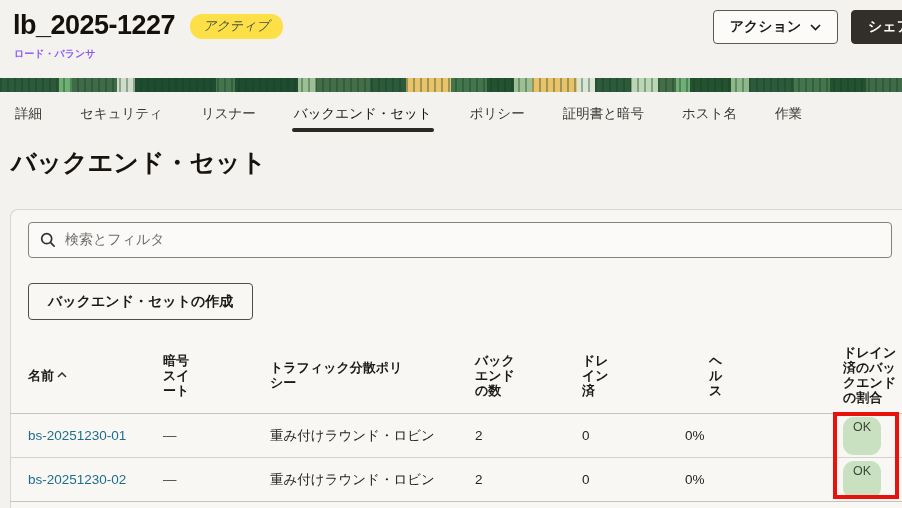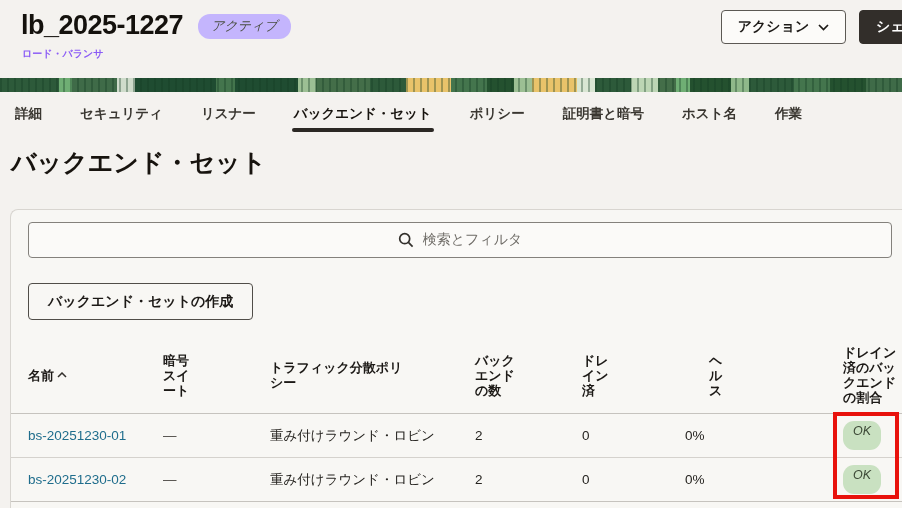--- a/index.html
+++ b/index.html
@@ -2,25 +2,25 @@
 <html><head>
 <meta charset="utf-8">
 <style>
   html,body{margin:0;padding:0;}
   body{
     width:902px;height:508px;overflow:hidden;position:relative;
     background:#f4f2ef;color:#1c1916;
     font-family:"Liberation Sans","DejaVu Sans",sans-serif;
   }
   
-  .hdr{position:absolute;top:0;left:8px;right:0;height:78px;}
+  .hdr{position:absolute;top:0;left:0;right:0;height:78px;}
   .title-row{display:flex;align-items:center;gap:15px;padding:10px 0 0 13px;}
   .h1{font-size:27px;font-weight:800;letter-spacing:-0.5px;color:#14110d;line-height:30px;}
   .status-badge{
-    margin-top:2px;background:#c4b5fd;color:#494e41;font-style:italic;
+    margin-top:2px;background:#fde047;color:#494e41;font-style:italic;
     font-size:13px;padding:3px 13px 4px;border-radius:12px;white-space:nowrap;
   }
   .subtitle{padding:7px 0 0 14px;font-size:10px;font-weight:700;color:#8b5cf6;}
   .btn{box-sizing:border-box;display:flex;align-items:center;justify-content:center;
     height:34px;border-radius:4px;font-size:14px;font-weight:700;cursor:pointer;}
   .btn-actions{position:absolute;left:713px;top:10px;width:125px;gap:9px;
     background:#fcfbf9;border:1px solid #5c5954;color:#1c1916;}
   .btn-dark{position:absolute;left:851px;top:10px;width:90px;
     background:#322e2a;border:1px solid #322e2a;color:#fff;
     justify-content:flex-start;padding-left:16px;}
@@ -34,32 +34,32 @@
         #446e49 35% 41%, #2d5a3a 41% 45%, #e9c36a 45% 50%, #44754d 50% 54%,
         #24512f 54% 57%, #9cbf94 57% 59%, #e9c36a 59% 64%, #d9e6d3 64% 66%,
         #2d5a3a 66% 70%, #bcd5b4 70% 73%, #446e49 73% 75%, #6fae74 75% 76.5%,
         #24512f 76.5% 81%, #8fb88a 81% 83%, #2d5a3a 83% 88%, #44754d 88% 92%,
         #24512f 92% 96%, #3f6b48 96% 100%);
   }
   
   .tabs{position:absolute;top:92px;left:0;right:0;height:43px;
     display:flex;align-items:stretch;gap:38px;padding-left:15px;}
   .tab{position:relative;display:flex;align-items:center;
-    font-size:13.5px;font-weight:700;color:#3a3731;white-space:nowrap;}
+    font-size:13.5px;font-weight:400;color:#3a3731;white-space:nowrap;}
   .tab.active{color:#17130e;}
   .tab.active::after{content:"";position:absolute;left:-2px;right:-2px;bottom:3px;
     height:4px;background:#2b2824;border-radius:3px;}
   
   .h2{position:absolute;top:146px;left:11px;font-size:25px;font-weight:800;color:#17130e;}
   .panel{position:absolute;left:10px;top:209px;width:892px;height:299px;
     background:#f8f7f4;border-top:1px solid #d8d5d0;border-left:1px solid #d8d5d0;
     border-top-left-radius:8px;box-sizing:border-box;}
   .search{position:absolute;left:17px;top:12px;width:864px;height:36px;
     box-sizing:border-box;border:1px solid #84817c;border-radius:4px;background:#fbfaf8;
-    display:flex;align-items:center;gap:9px;padding:0 11px;cursor:text;justify-content:center;}
+    display:flex;align-items:center;gap:9px;padding:0 11px;cursor:text;}
   .search .ph{font-size:14px;color:#6f6c67;}
   .btn-create{position:absolute;left:17px;top:73px;height:37px;padding:0 19px;
     background:transparent;border:1px solid #504d48;border-radius:4px;
     font-size:14px;font-weight:700;color:#1c1916;display:flex;align-items:center;cursor:pointer;
     font-family:inherit;}
   
   .tbl{position:absolute;left:0;top:127px;right:0;}
   .grid{display:grid;grid-template-columns:135px 107px 205px 107px 103px 158px 1fr;
     padding-left:17px;align-items:center;}
   .thead{height:76px;border-bottom:1px solid #c6c3be;}
@@ -67,21 +67,21 @@
   .th .lim{display:inline-block;word-break:break-all;vertical-align:middle;}
   .w30{max-width:30px;} .w140{max-width:140px;} .w46{max-width:46px;}
   .w84{max-width:84px;} .w18{max-width:18px;}
   .th-name{display:flex;align-items:center;gap:3px;cursor:pointer;}
   .th-health{padding-left:24px;}
   .trow{height:43px;border-bottom:1px solid #d5d2cd;font-size:13.5px;color:#262420;}
   .trow.last{border-bottom:1px solid #c6c3be;}
   .cell-link{color:#1f6d8c;text-decoration:none;cursor:pointer;}
   .dash{color:#45423e;}
   .health-pill{display:inline-block;background:#c9e1c1;color:#3c4836;
-    font-size:12.5px;padding:3px 10px 12px;border-radius:11px;font-style:italic;}
+    font-size:12.5px;padding:3px 10px 21px;border-radius:11px;}
   
   .red-box{position:absolute;left:833px;top:412px;width:66px;height:87px;
     box-sizing:border-box;border:4px solid #e8120c;z-index:20;pointer-events:none;}
   svg{display:block;}
 </style>
 </head>
 <body>
 
 <div class="hdr">
   <div class="title-row">

